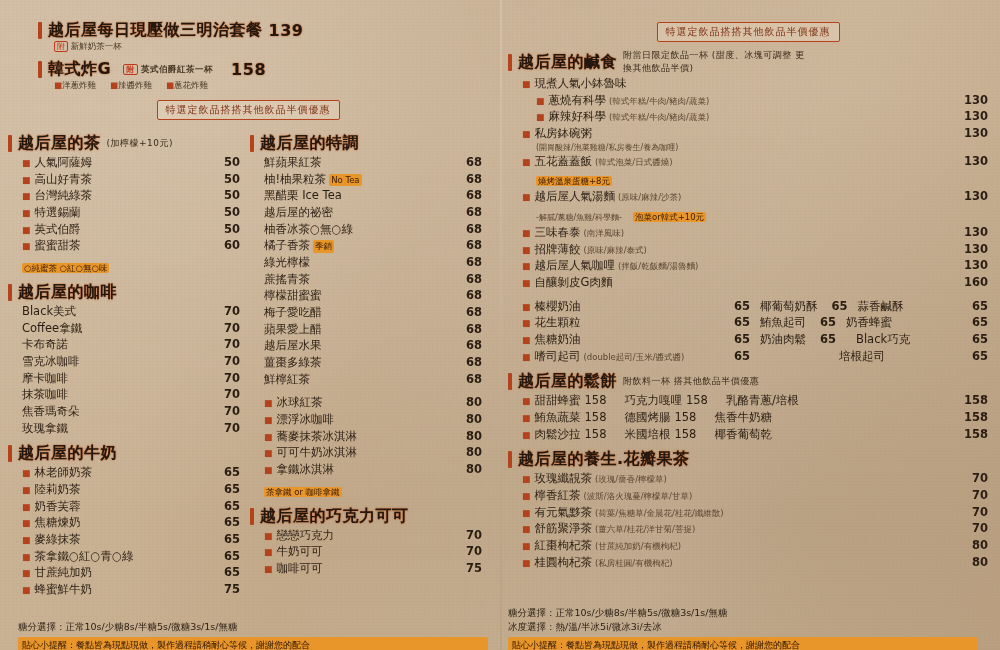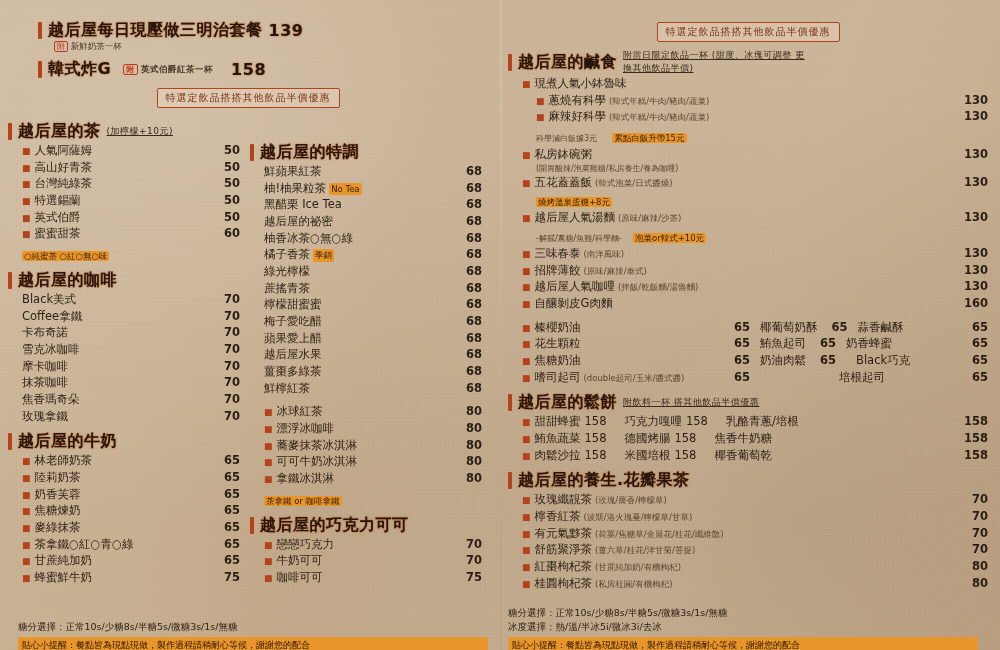--- a/index.html
+++ b/index.html
@@ -34,21 +34,21 @@
   .col.right { left:508px; }
 
   
   .hd {
     display:flex; align-items:center; gap:6px;
     font-weight:bold; color:#23180f;
     letter-spacing:.5px;
   }
   .hd .bar { width:4px; height:17px; background:#b4431d; border-radius:1px; }
   .hd .t { font-size:16px; text-shadow: 0 0 2px rgba(200,90,30,.75), 0 0 1px rgba(200,90,30,.6); }
-  .hd .sub { font-size:9px; font-weight:normal; color:#3a2a1b; text-shadow:none;text-decoration:underline; }
+  .hd .sub { font-size:9px; font-weight:normal; color:#3a2a1b; text-shadow:none; }
 
   .boxhd {
     display:inline-block;
     border:1.5px solid #b4431d; color:#7e2f12;
     font-size:10px; padding:2px 8px; border-radius:2px;
     background:rgba(255,240,220,.25);
     letter-spacing:1px;
   }
 
   .item { display:flex; align-items:baseline; font-size:11.5px; line-height:1.55; }
@@ -63,21 +63,21 @@
   .mini { font-size:8px; color:#5b4430; }
 
   .footer { position:absolute; bottom:8px; width:470px; font-size:9.5px; }
   .footer .ln { margin:1px 0; }
   .footer .warn {
     background:#e8952a; color:#2a1405; padding:2px 4px; margin-top:3px;
     font-size:9px; border-radius:2px;
   }
 
   .sect { margin-top:7px; }
-  .two { display:flex; gap:10px;align-items:flex-end; }
+  .two { display:flex; gap:10px; }
   .half { width:232px; }
   .tight .item { line-height:1.45; }
   .indent { margin-left:14px; }
 </style>
 </head>
 <body>
 
 <div class="paper"></div>
 <div class="grain"></div>
 <div class="fold"></div>
@@ -99,20 +99,25 @@
 
       <div class="hd" style="margin-top:6px">
         <span class="bar"></span>
         <span class="t">韓式炸G</span>
         <span class="lead" style="margin-left:6px">
           <span class="redtag">附</span>
           <span>英式伯爵紅茶一杯</span>
         </span>
         <span class="t" style="margin-left:12px">158</span>
       </div>
+      <div class="lead" style="margin-left:16px; display:flex; gap:14px">
+        <span><span class="dot" style="color:#b4431d">■</span><span>洋蔥炸雞</span></span>
+        <span><span class="dot" style="color:#b4431d">■</span><span>辣醬炸雞</span></span>
+        <span><span class="dot" style="color:#b4431d">■</span><span>蔥花炸雞</span></span>
+      </div>
     </div>
 
     <div style="text-align:center; margin-top:6px">
       <span class="boxhd">特選定飲品搭搭其他飲品半價優惠</span>
     </div>
 
     <div class="two" style="margin-top:6px">
 
       <div class="half">
 
@@ -404,24 +409,20 @@
               <span class="nm">蔥燒有科學</span>
               <span class="note">(韓式年糕/牛肉/豬肉/蔬菜)</span>
               <span class="pr">130</span>
             </div>
           <div class="item">
               <span class="dot">■</span>
               <span class="nm">麻辣好科學</span>
               <span class="note">(韓式年糕/牛肉/豬肉/蔬菜)</span>
               <span class="pr">130</span>
             </div>
-          <div style="margin:1px 0">
-            <span class="mini">科學滷白飯據3元</span>
-            <span class="hl" style="margin-left:10px">累點白飯升帶15元</span>
-          </div>
         </div>
 
         <div class="item">
             <span class="dot">■</span>
             <span class="nm">私房鉢碗粥</span>
             <span class="pr">130</span>
           </div>
         <div class="indent mini">(開胃酸辣/泡菜雞糖/私房養生/養為咖哩)</div>
 
         <div class="item">

